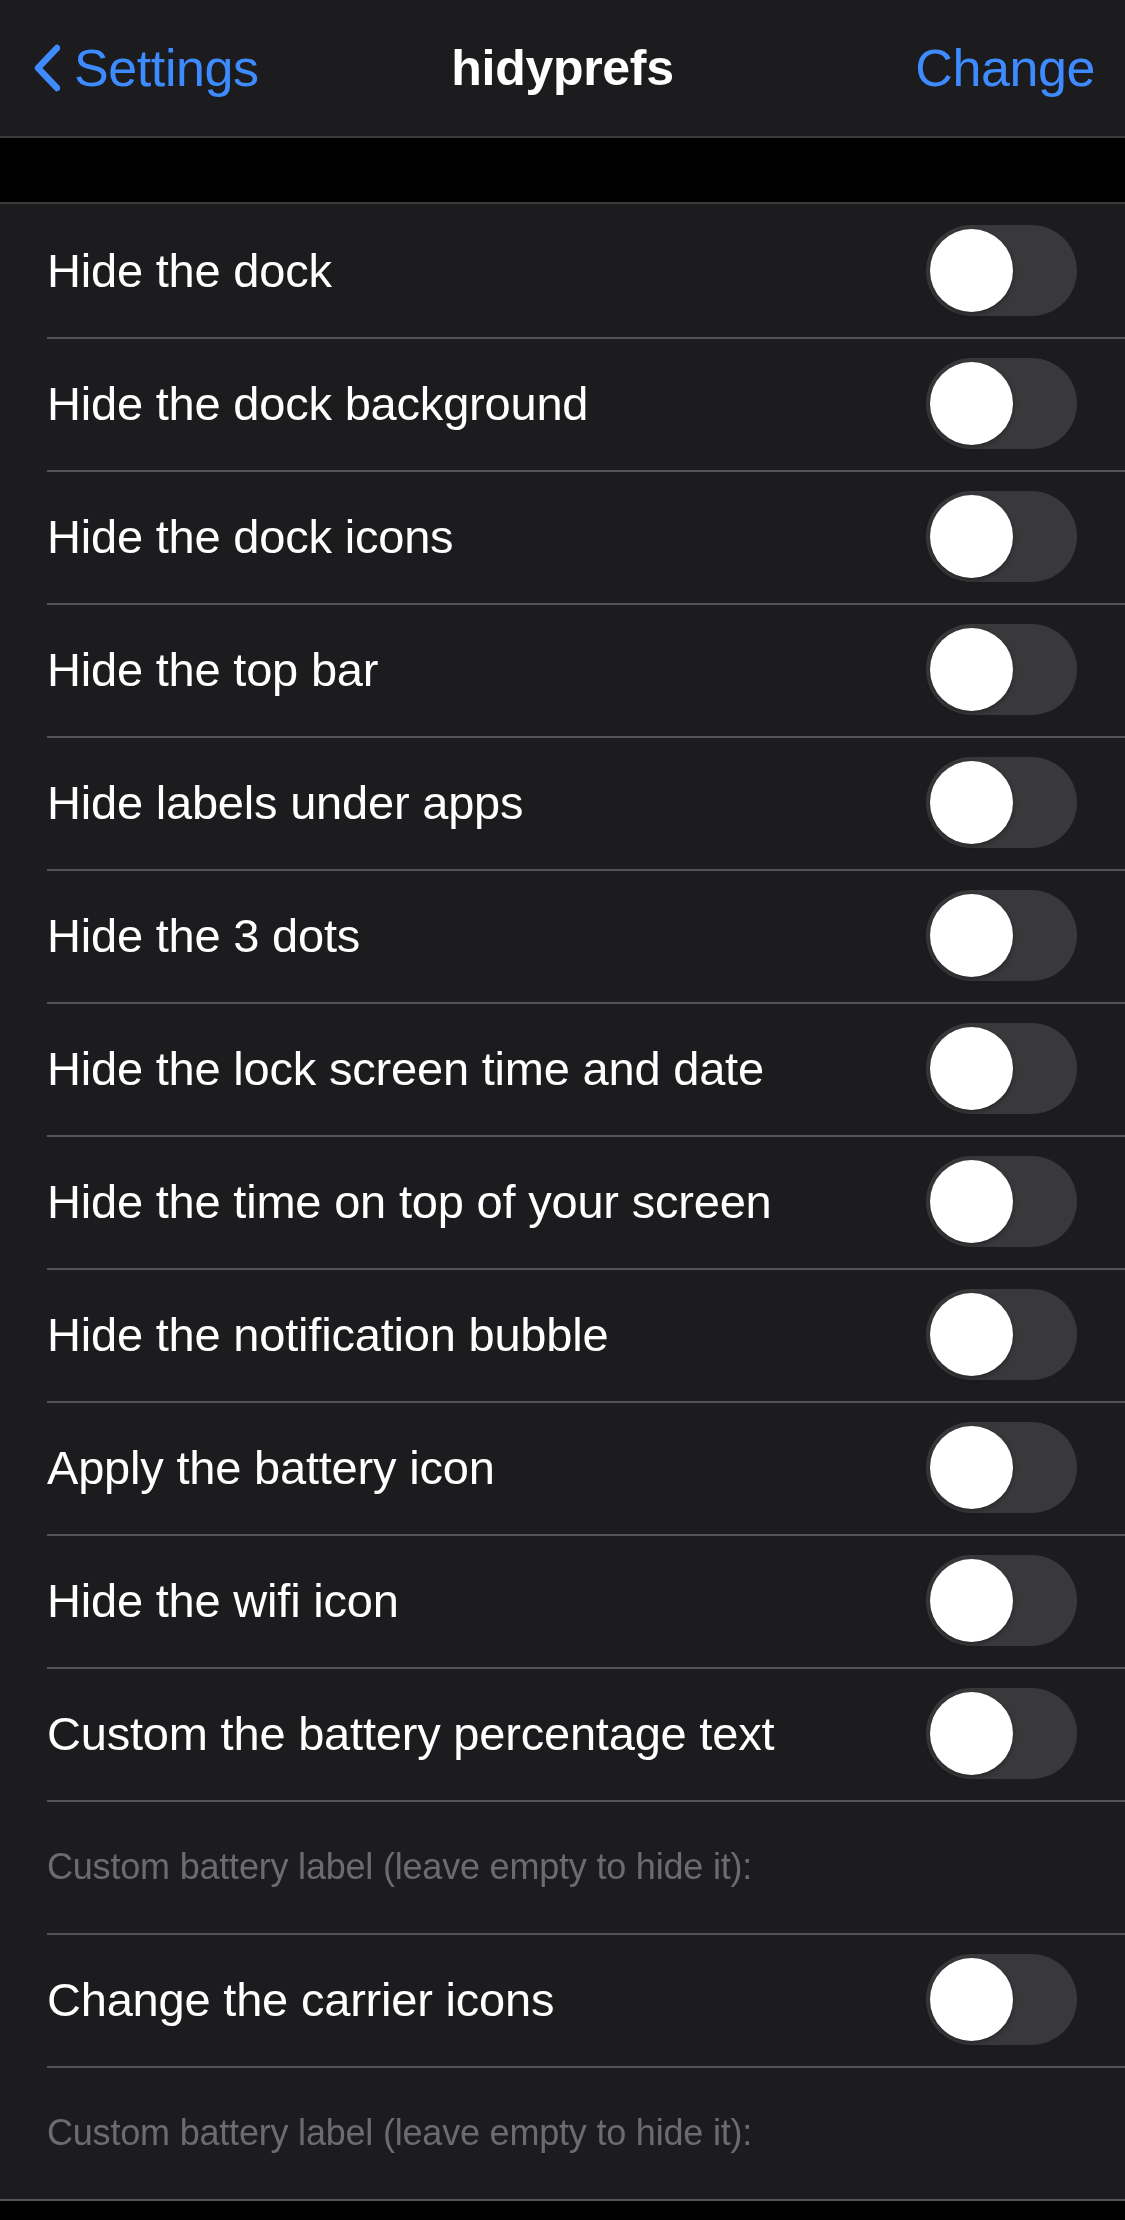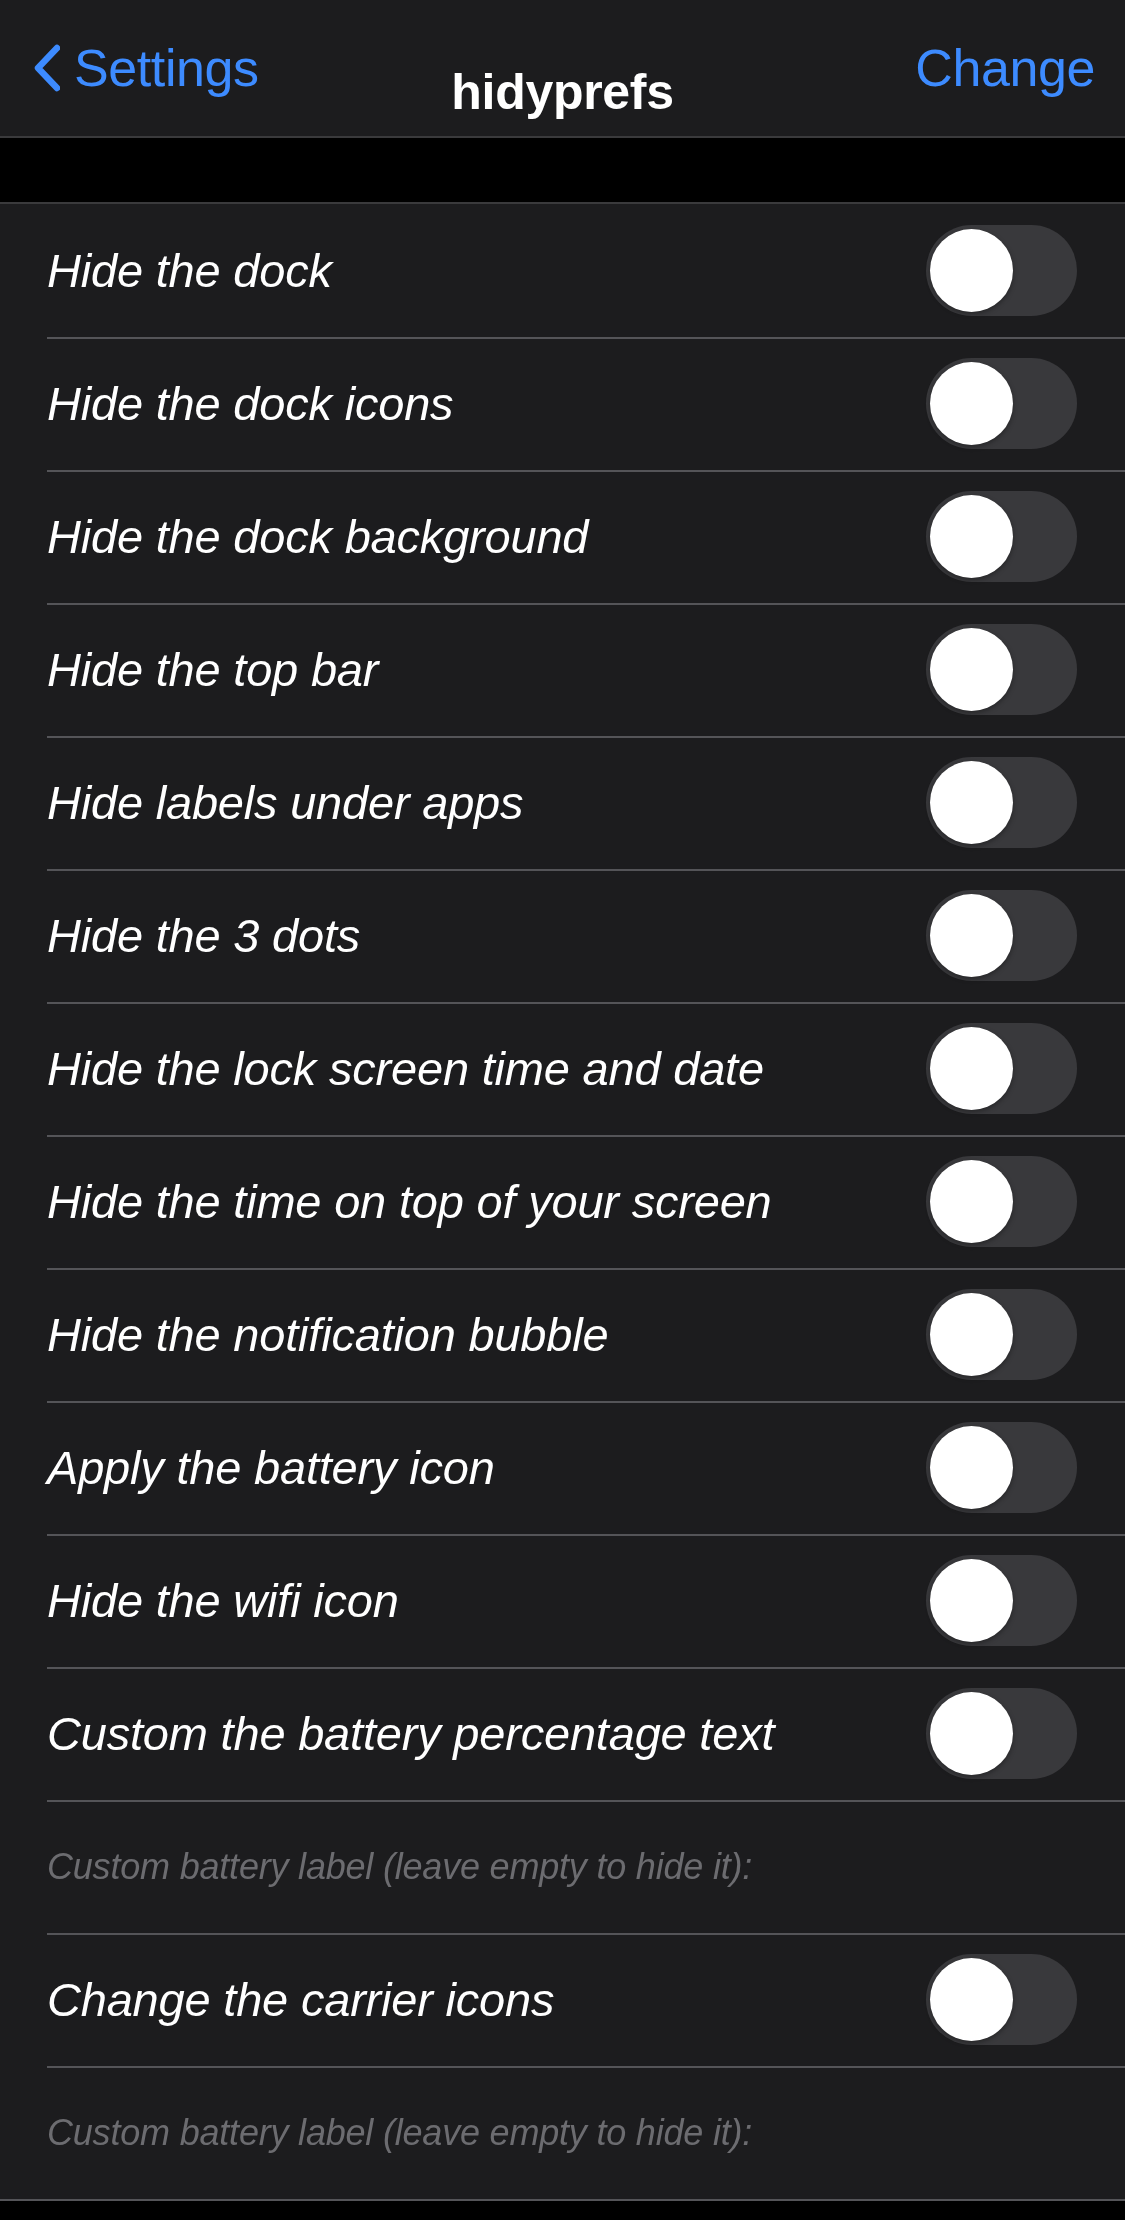--- a/index.html
+++ b/index.html
@@ -58,21 +58,20 @@
     right: 0;
     top: 0;
     height: 136px;
     display: flex;
     align-items: center;
     justify-content: center;
     color: #ffffff;
     font-size: 50px;
     font-weight: bold;
     letter-spacing: -0.3px;
-    margin-top: 24px;
   }
   .nav-action {
     position: absolute;
     right: 30px;
     top: 0;
     height: 136px;
     display: flex;
     align-items: center;
     color: #3d8bff;
     font-size: 52px;
@@ -85,21 +84,20 @@
     height: 66px;
     background: #000000;
     border-bottom: 2px solid #3a3a3c;
     box-sizing: border-box;
   }
 
   
   .table {
     background: #0c4a6e;
     position: relative;
-    font-style: italic;
   }
   .row {
     position: relative;
     height: 133px;
     background: #1c1c1e;
     display: flex;
     align-items: center;
     box-sizing: border-box;
   }
   .row + .row::before {
@@ -177,27 +175,27 @@
   <div class="nav-spacer"></div>
 
   <div class="table" id="table">
       <div class="row">
         <span class="row-label">Hide the dock</span>
         <div class="switch">
           <div class="knob"></div>
         </div>
       </div>
       <div class="row">
+        <span class="row-label">Hide the dock background</span>
+        <div class="switch">
+          <div class="knob"></div>
+        </div>
+      </div>
+      <div class="row">
         <span class="row-label">Hide the dock icons</span>
-        <div class="switch">
-          <div class="knob"></div>
-        </div>
-      </div>
-      <div class="row">
-        <span class="row-label">Hide the dock background</span>
         <div class="switch">
           <div class="knob"></div>
         </div>
       </div>
       <div class="row">
         <span class="row-label">Hide the top bar</span>
         <div class="switch">
           <div class="knob"></div>
         </div>
       </div>

